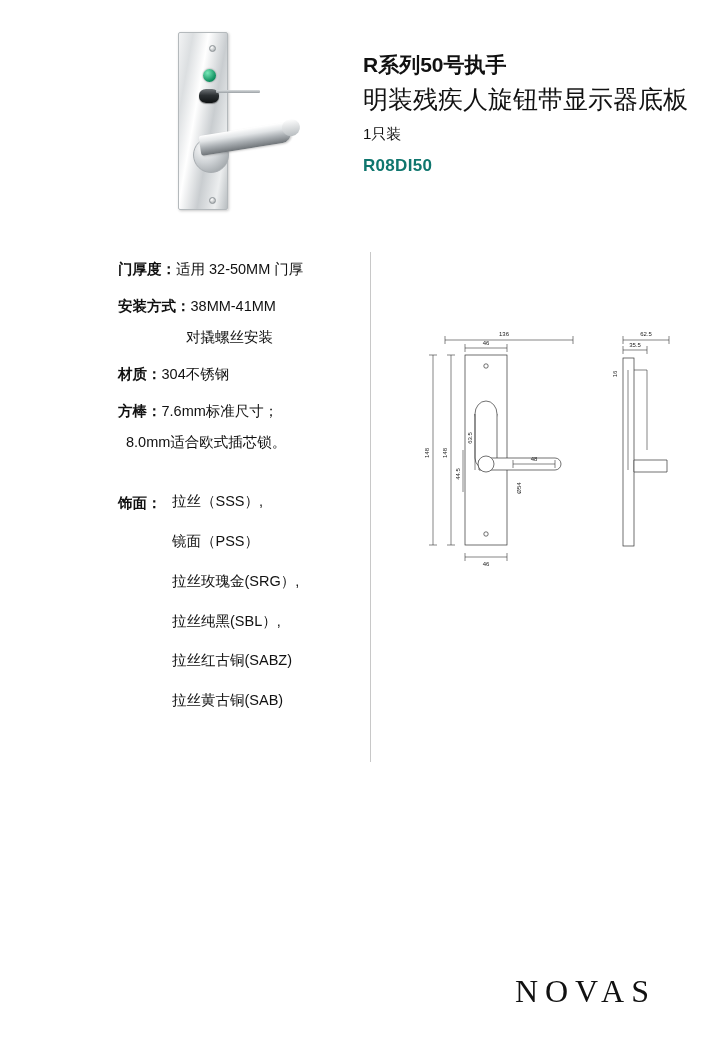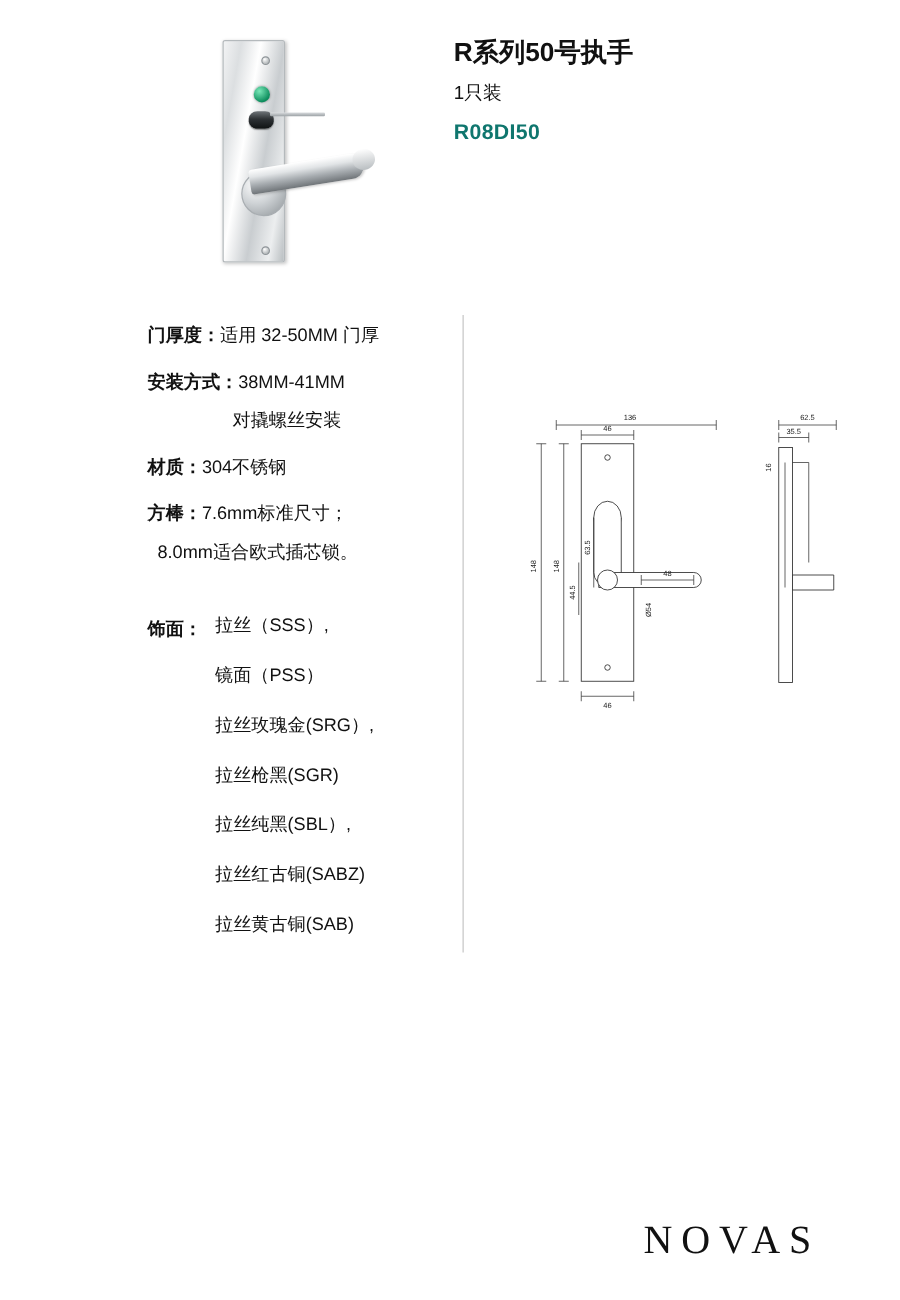--- a/index.html
+++ b/index.html
@@ -112,21 +112,21 @@
     width: 18px;
     height: 17px;
     border-radius: 50% 50% 50% 50%;
     background: linear-gradient(180deg, #ffffff, #b9bec1);
     transform: rotate(-9deg);
   }
 
   .header-text {
     position: absolute;
     left: 363px;
-    top: 30px;
+    top: 52px;
     width: 340px;
   }
   .title-line1 {
     font-size: 21px;
     font-weight: bold;
     color: #111;
     line-height: 1.2;
     letter-spacing: 0px;
   }
   .title-line2 {
@@ -250,20 +250,21 @@
       <div class="knob-small"></div>
       <div class="lever-base"></div>
     </div>
     <div class="spindle"></div>
     <div class="lever-arm"></div>
     <div class="lever-tip"></div>
   </div>
 
   <div class="header-text">
     <div class="title-line1">R系列50号执手</div>
+    <div class="title-line2">明装残疾人旋钮带显示器底板</div>
     <div class="pack-qty">1只装</div>
     <div class="model-code">R08DI50</div>
   </div>
 </div>
 
 <div class="v-divider"></div>
 
 <div class="specs">
 
   <div class="spec-row">
@@ -285,21 +286,20 @@
   </div>
 
 </div>
 
 <div class="finishes">
   <span class="finishes-label">饰面：</span>
   <div class="finishes-list">
     <div>拉丝（SSS）,</div>
     <div>镜面（PSS）</div>
     <div>拉丝玫瑰金(SRG）,</div>
-    <div>拉丝枪黑(SGR)</div>
     <div>拉丝纯黑(SBL）,</div>
     <div>拉丝红古铜(SABZ)</div>
     <div>拉丝黄古铜(SAB)</div>
   </div>
 </div>
 
 <div class="drawing">
   <svg width="300" height="290" viewBox="0 0 300 290" fill="none" stroke="#333" stroke-width="0.7">
 
     <rect x="70" y="45" width="42" height="190" fill="#ffffff" stroke="#333"></rect>

